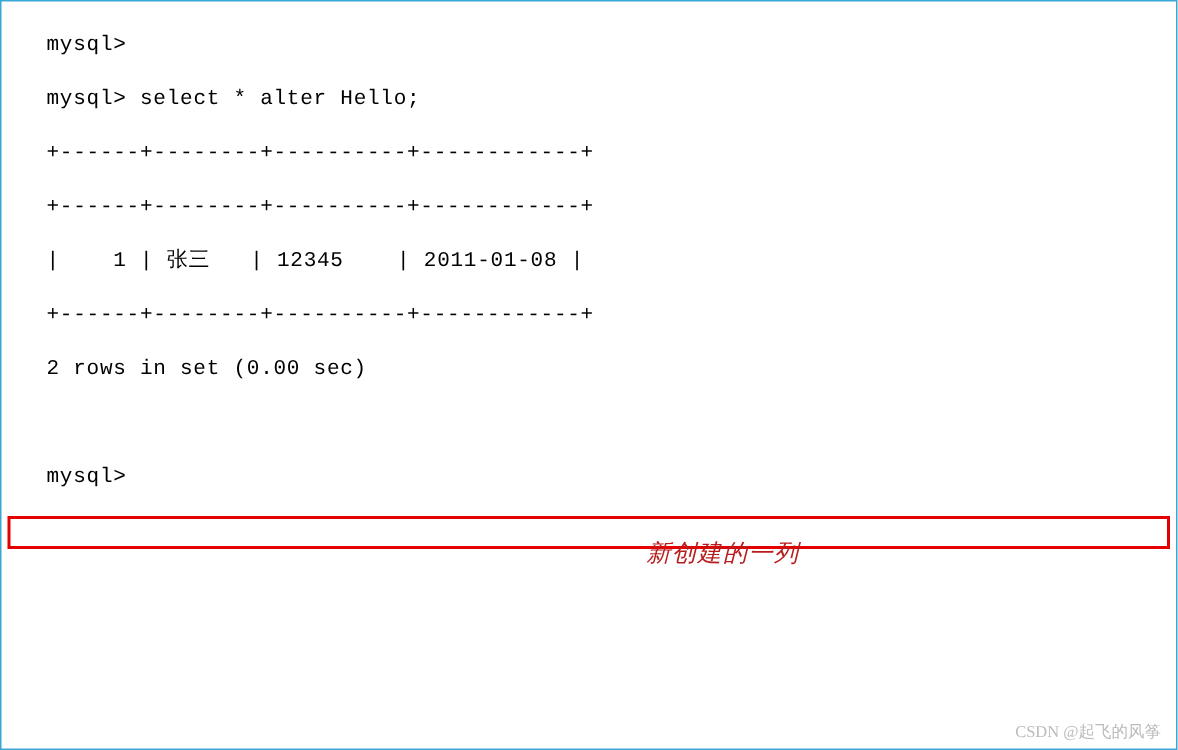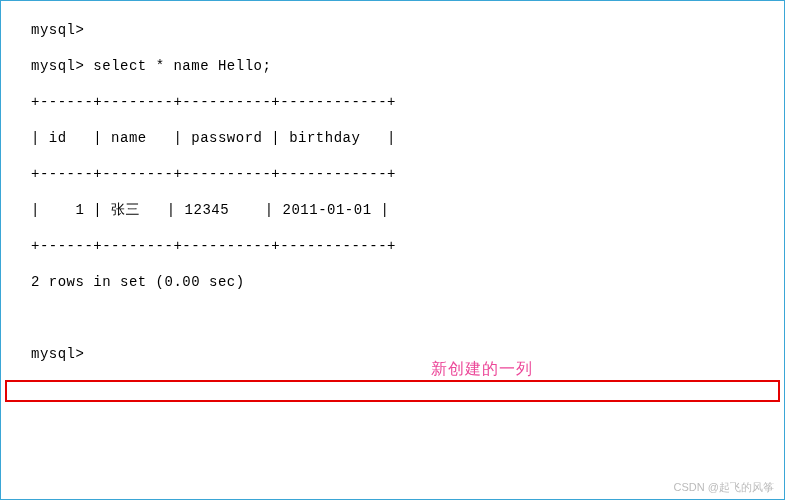--- a/index.html
+++ b/index.html
@@ -23,45 +23,45 @@
     letter-spacing: 0.5px;
   }
   .line { white-space: pre; padding-left: 24px; }
   .highlight-box {
     border: 2px solid #e40000;
     margin: -1px -2px;
     padding: 0 2px;
   }
   .annotation {
     position: absolute;
-    color: #ec4899;
+    color: #b91c1c;
     font-family: "Microsoft YaHei", sans-serif;
     font-size: 16px;
     letter-spacing: 1px;
+    font-style: italic;
   }
   .watermark {
     position: absolute;
     bottom: 4px;
     right: 10px;
     font-size: 11px;
     color: #bbb;
-    font-family: Liberation Sans, sans-serif;
+    font-family: Liberation Serif, serif;
     letter-spacing: 0;
   }
 </style>
 </head>
 <body>
 
 <div class="terminal">
 <div class="line"><span>mysql&gt;</span></div>
-<div class="line"><span>mysql&gt;</span> <span>select * name Hello;</span></div>
+<div class="line"><span>mysql&gt;</span> <span>select * alter Hello;</span></div>
 <div class="line">+------+--------+----------+------------+</div>
-<div class="line">| id   | name   | password | birthday   |</div>
 <div class="line">+------+--------+----------+------------+</div>
-<div class="line">|    1 | 张三   | 12345    | 2011-01-01 |</div>
+<div class="line">|    1 | 张三   | 12345    | 2011-01-08 |</div>
 <div class="line">+------+--------+----------+------------+</div>
 <div class="line">2 rows in set (0.00 sec)</div>
 <div class="line">&nbsp;</div>
 <div class="line"><span>mysql&gt;</span></div>
 <div class="highlight-box">
 </div>
 
 
 
 

